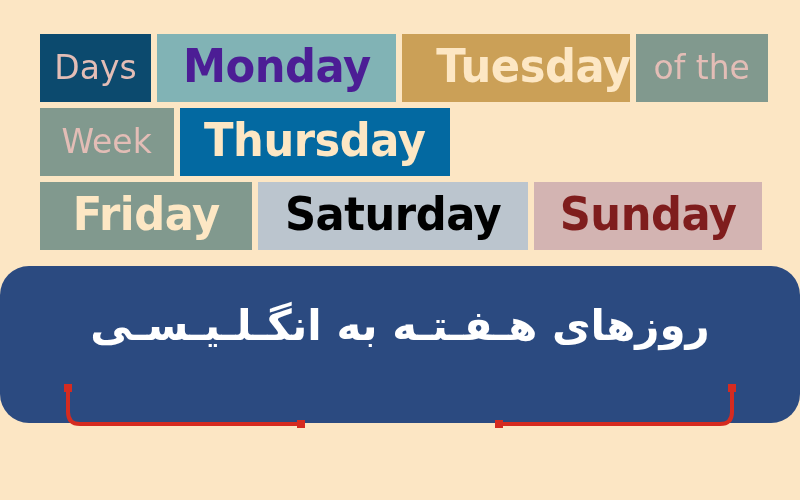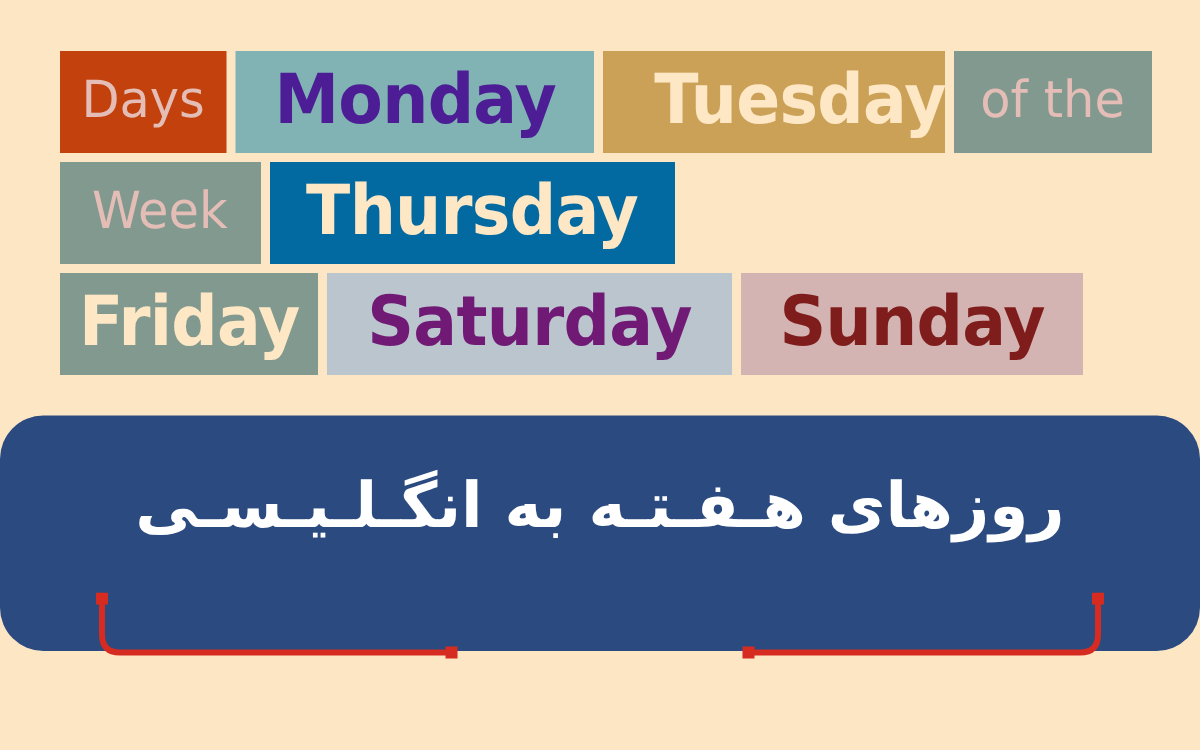--- a/index.html
+++ b/index.html
@@ -81,21 +81,21 @@
     font-weight: 400;
     font-size: 34px;
     letter-spacing: 0px;
     transform: scaleX(0.97) translateY(-1px);
   }
 
   
   #bottom-panel {
     position: absolute;
     left: 0;
-    top: 277px;
+    top: 266px;
     width: 800px;
     height: 157px;
     background: #2b4a80;
     border-radius: 29px;
   }
 
   #headline-fa {
     position: absolute;
     left: 0;
     top: 36px;
@@ -121,21 +121,21 @@
   }
 </style>
 </head>
 <body>
 
 <div id="poster">
 
   <div id="top-panel">
     <div class="word-grid">
         <div class="word-row">
-          <div class="word-chip chip-light" style="background: #c2410c; color: rgb(227, 189, 182); width: 113px; align-items: center;">
+          <div class="word-chip chip-light" style="background: #0c4a6e; color: rgb(227, 189, 182); width: 113px; align-items: center;">
             <span class="chip-text">Days</span>
           </div>
           <div class="word-chip chip-bold" style="background: rgb(129, 179, 181); color: #4c1d95; width: 244px;">
             <span class="chip-text">Monday</span>
           </div>
           <div class="word-chip chip-bold" style="background: rgb(203, 160, 87); color: rgb(253, 231, 196); width: 231px; padding-left: 35px;">
             <span class="chip-text">Tuesday</span>
           </div>
           <div class="word-chip chip-light" style="background: rgb(129, 153, 142); color: rgb(227, 189, 182); width: 135px;">
             <span class="chip-text">of the</span>
@@ -143,24 +143,24 @@
         </div>
         <div class="word-row">
           <div class="word-chip chip-light" style="background: rgb(129, 153, 142); color: rgb(227, 189, 182); width: 134px;">
             <span class="chip-text">Week</span>
           </div>
           <div class="word-chip chip-bold" style="background: #0369a1; color: rgb(253, 231, 196); width: 270px;">
             <span class="chip-text">Thursday</span>
           </div>
         </div>
         <div class="word-row">
-          <div class="word-chip chip-bold" style="background: rgb(129, 153, 142); color: rgb(253, 231, 196); width: 172px;">
+          <div class="word-chip chip-bold" style="background: rgb(129, 153, 142); color: rgb(253, 231, 196); width: 212px;">
             <span class="chip-text">Friday</span>
           </div>
-          <div class="word-chip chip-bold" style="background: rgb(187, 197, 206); color: #701a75; width: 270px;">
+          <div class="word-chip chip-bold" style="background: rgb(187, 197, 206); color: #000000; width: 270px;">
             <span class="chip-text">Saturday</span>
           </div>
           <div class="word-chip chip-bold" style="background: rgb(211, 180, 178); color: #7f1d1d; width: 228px;">
             <span class="chip-text">Sunday</span>
           </div>
         </div>
       </div>
   </div>
 
   <div id="bottom-panel">

